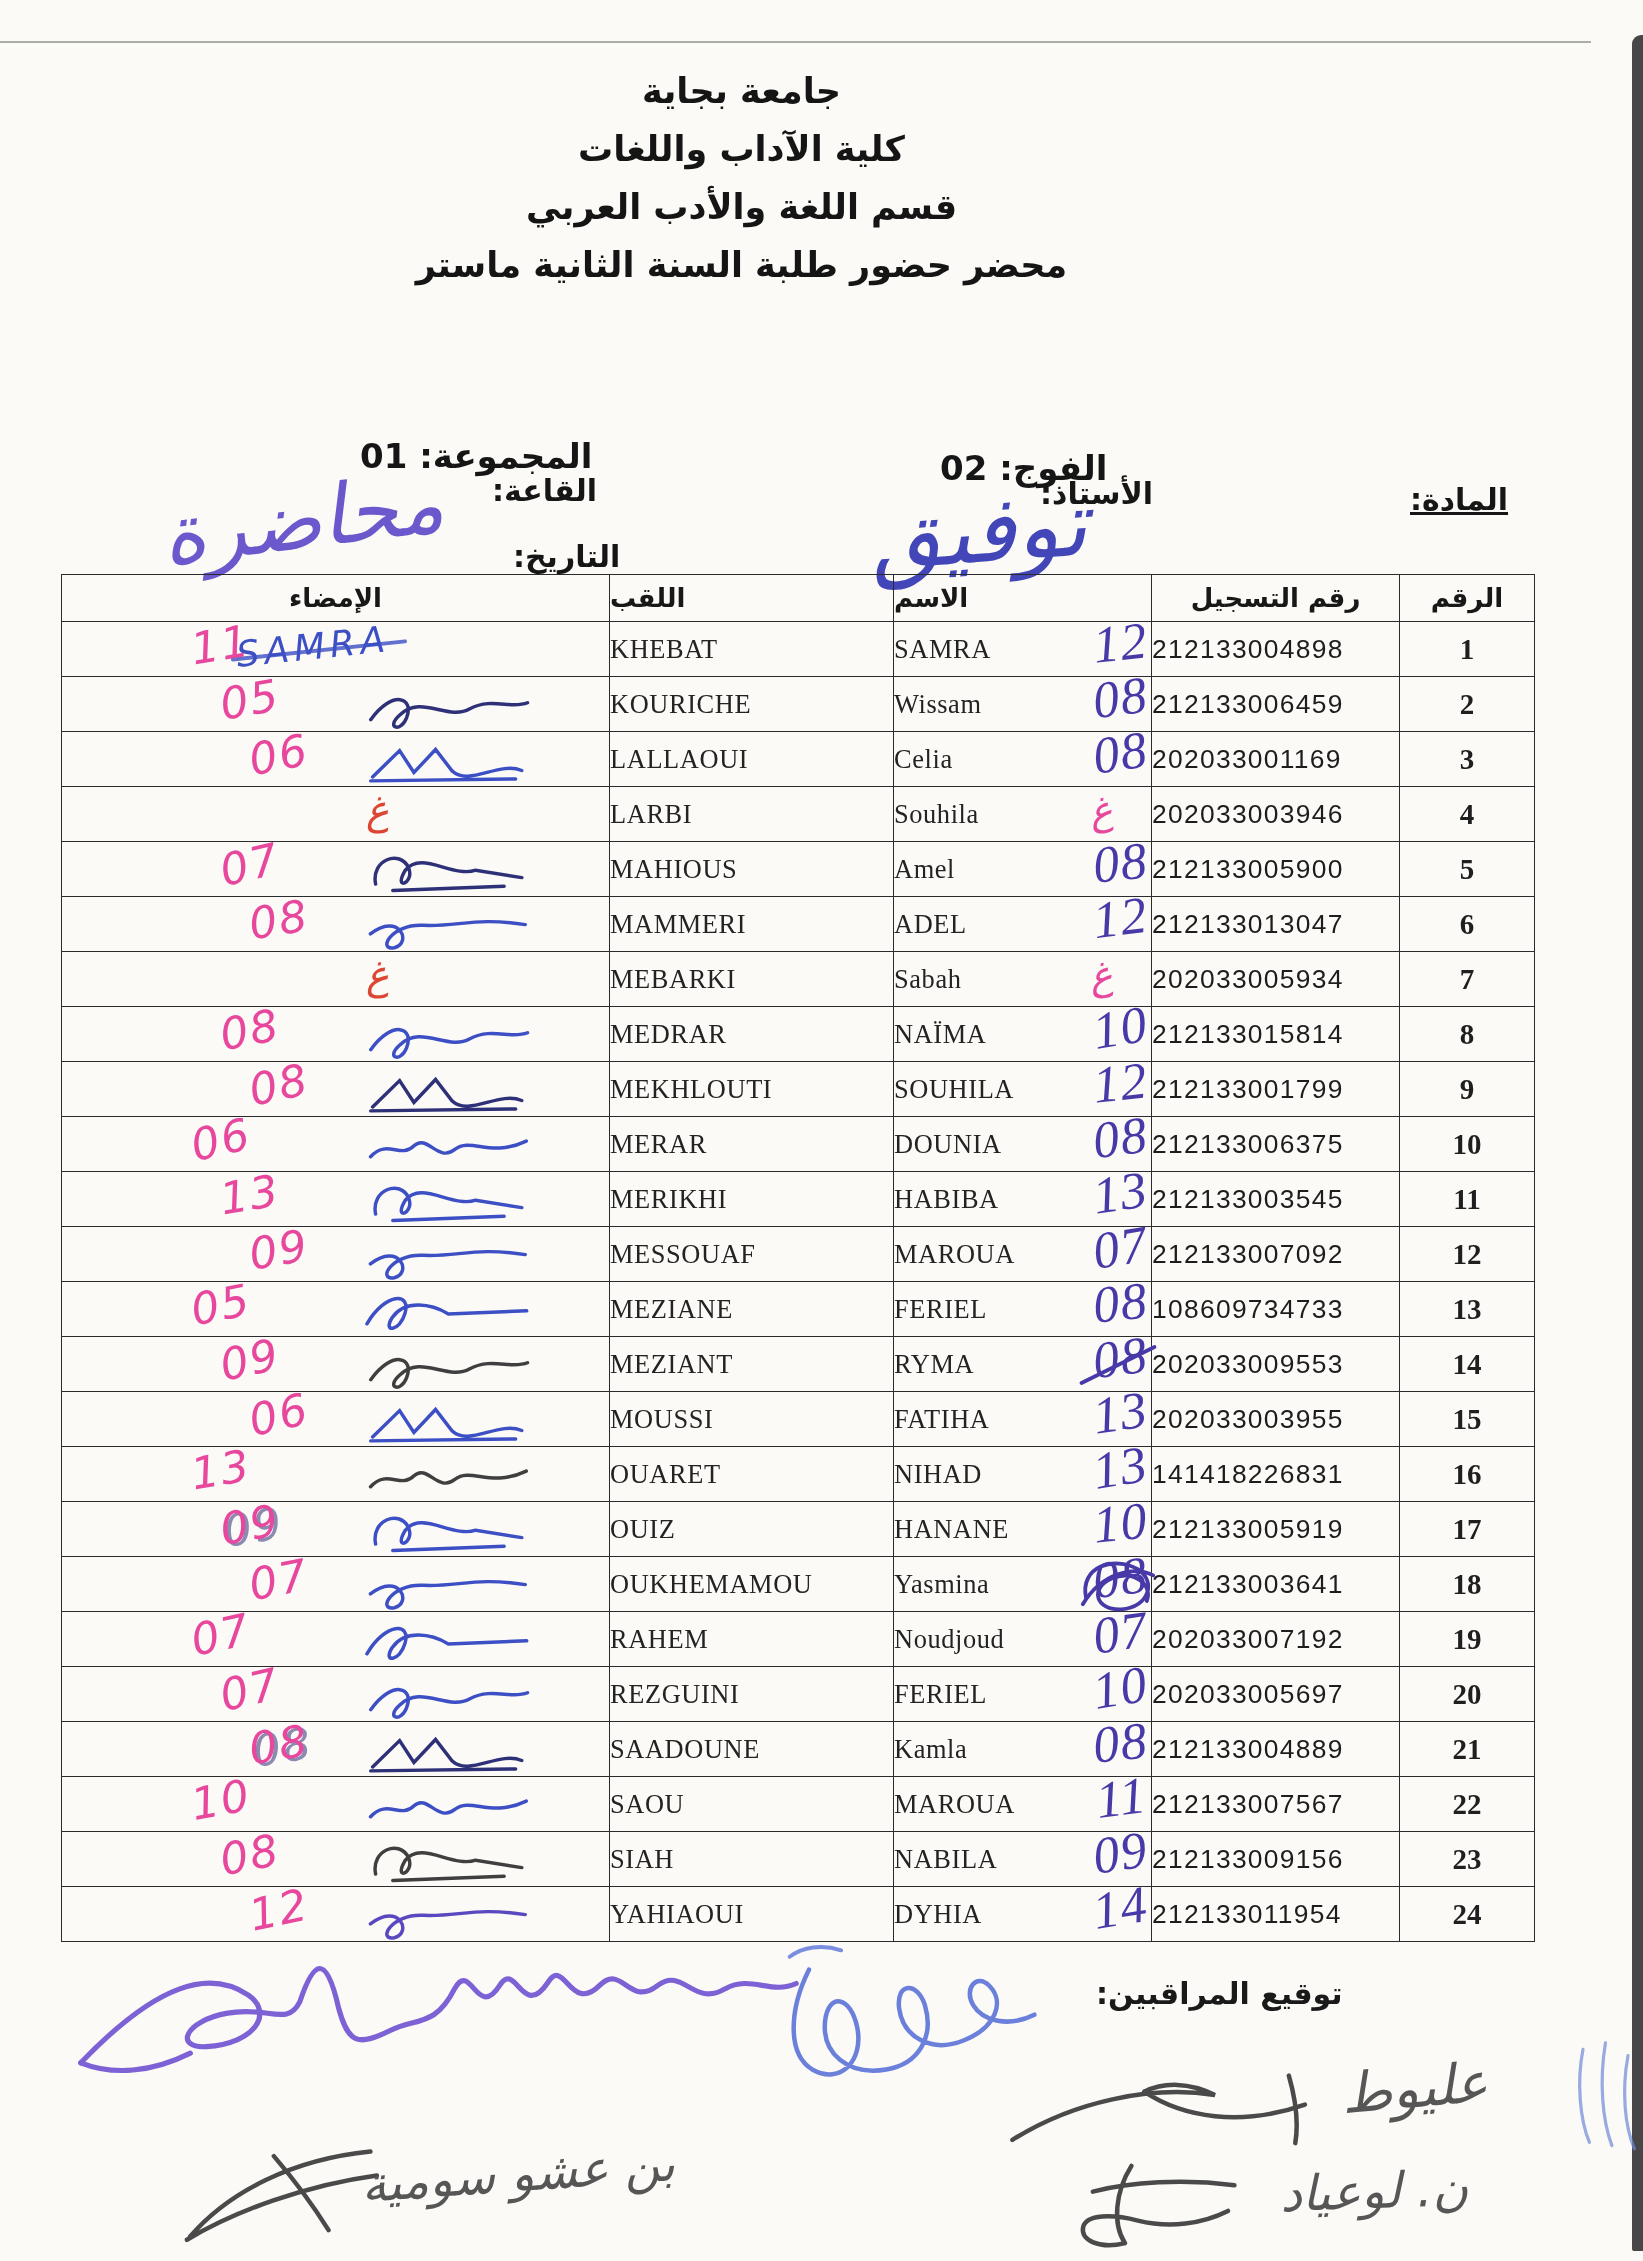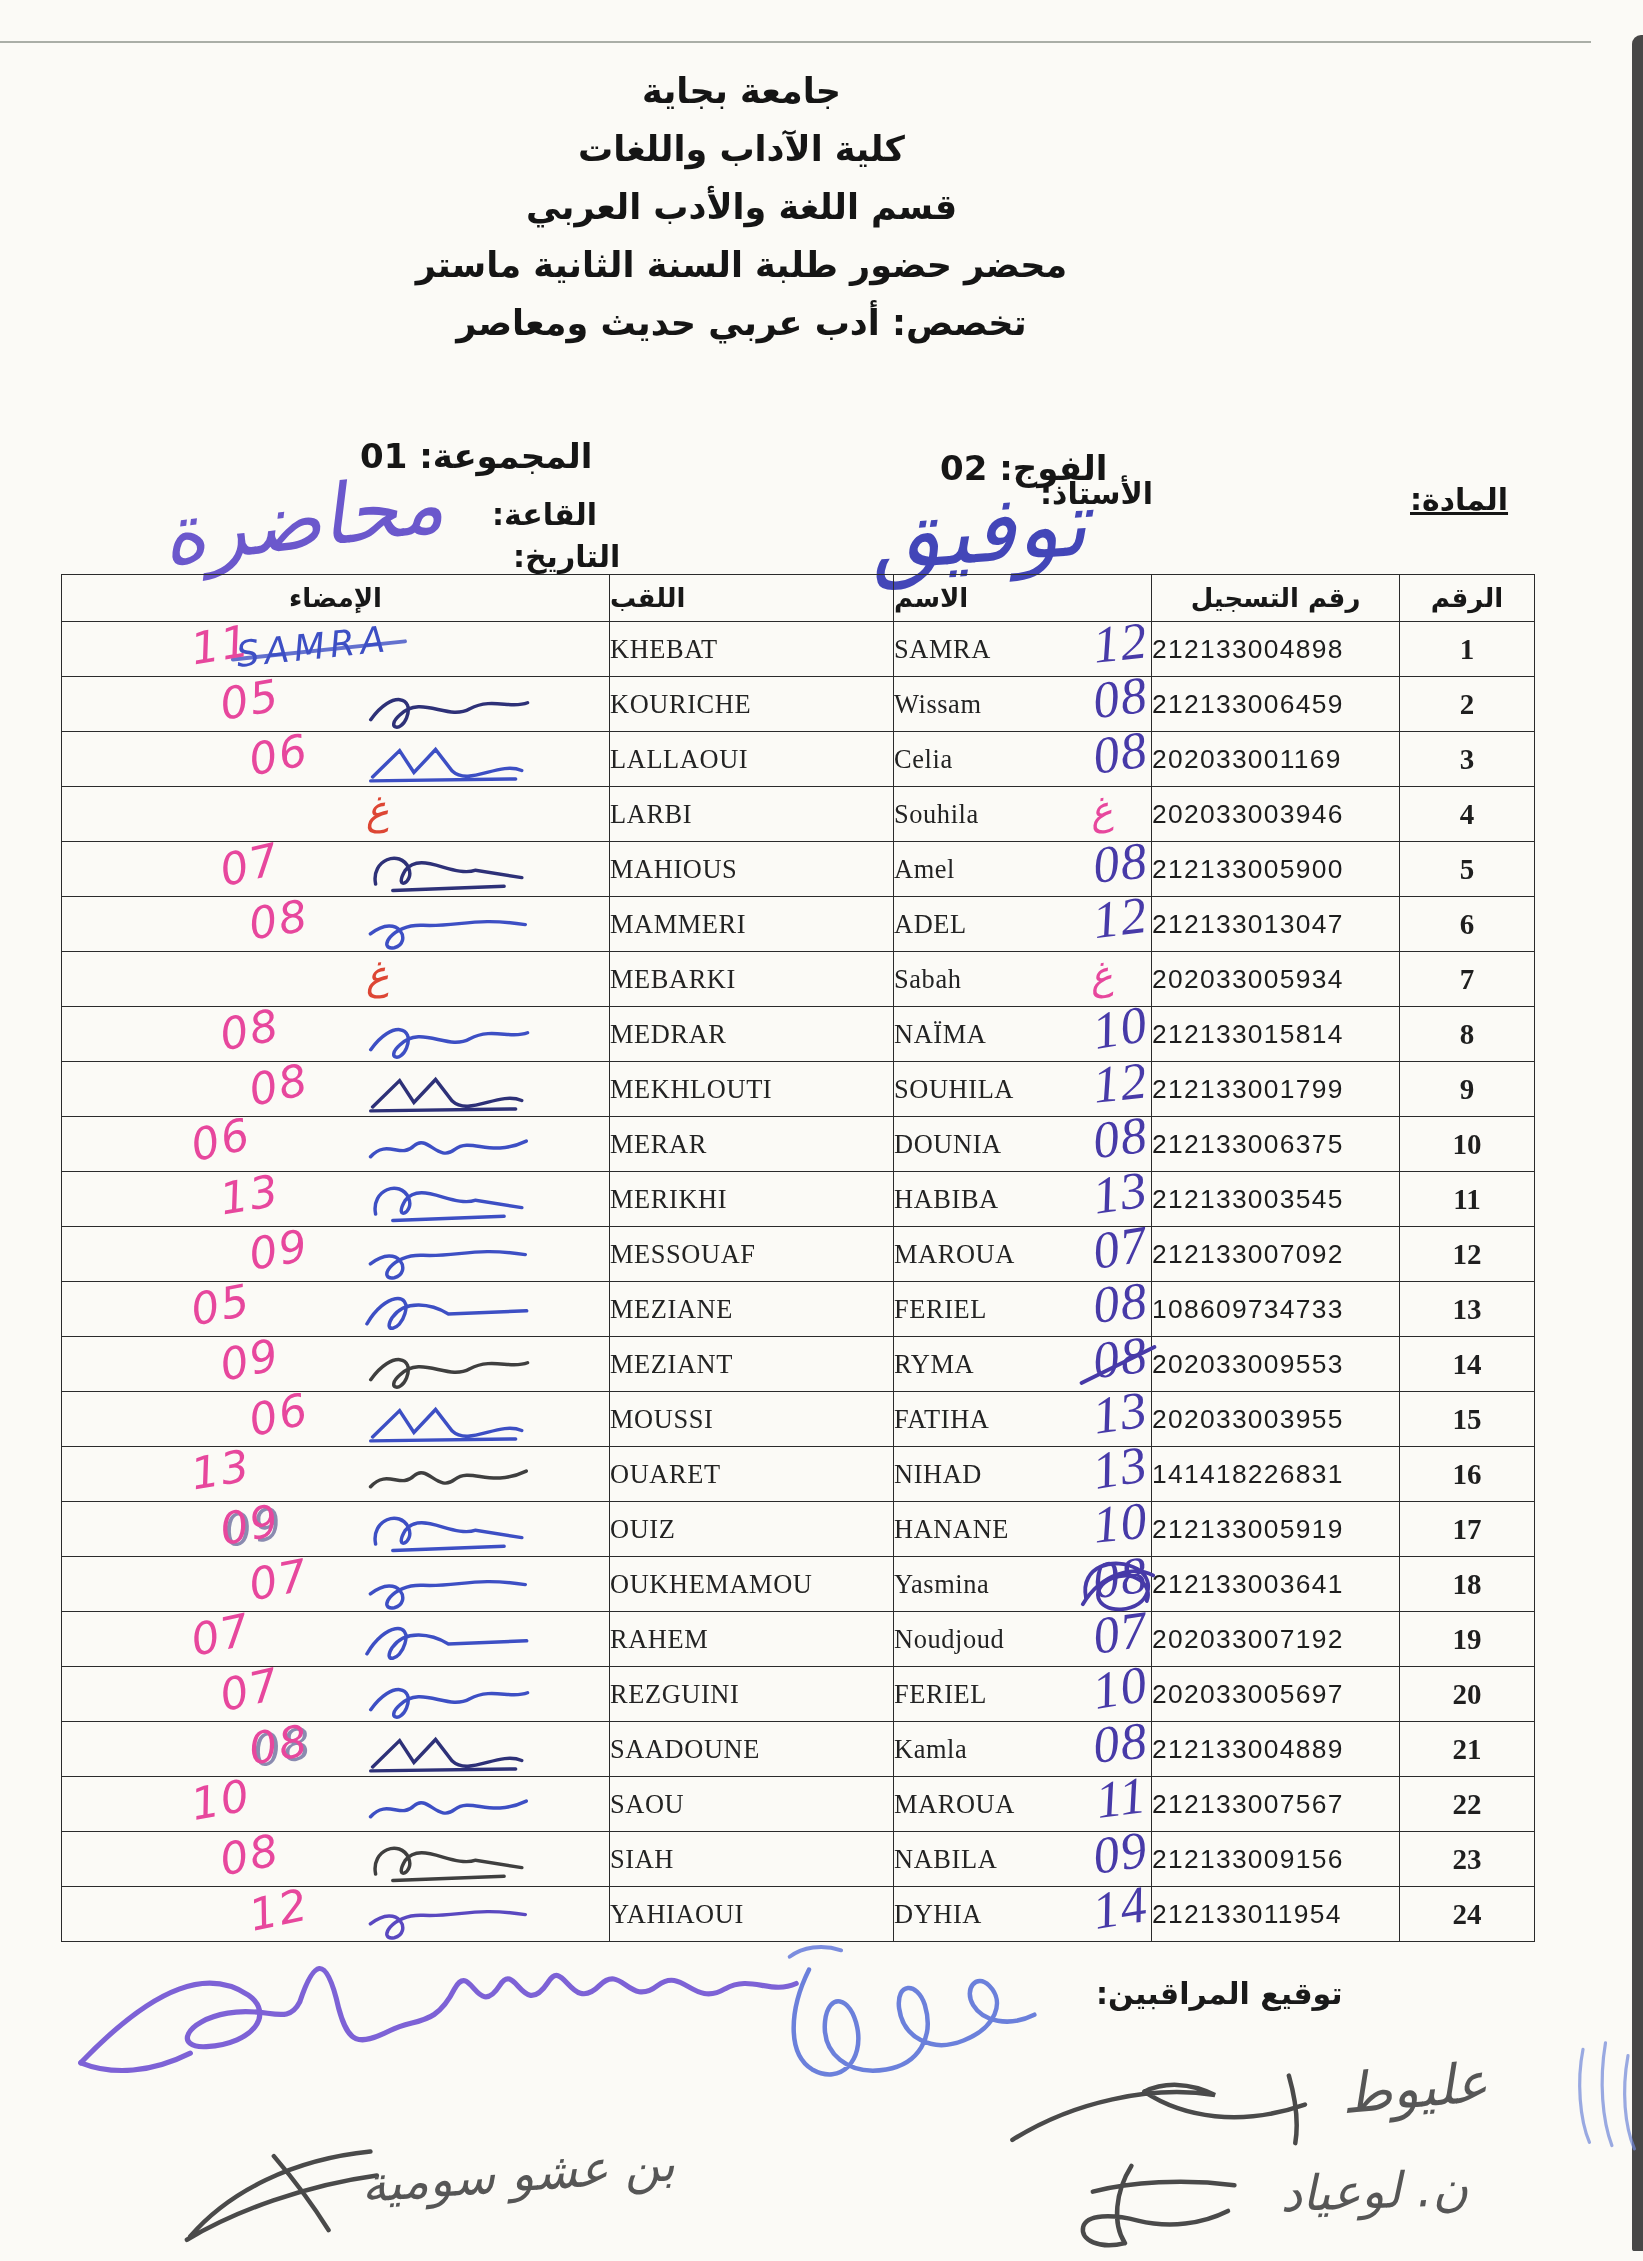--- a/index.html
+++ b/index.html
@@ -57,28 +57,27 @@
 <div class="sheet">
 
   <div class="topline"></div>
   <div class="edgeband"></div>
 
   <div class="hdr">
     <div>جامعة بجاية</div>
     <div>كلية الآداب واللغات</div>
     <div>قسم اللغة والأدب العربي</div>
     <div>محضر حضور طلبة السنة الثانية ماستر</div>
-    <div>تخصص: أدب عربي حديث ومعاصر</div>
   </div>
 
   <div class="lbl" style="left:940px;top:448px;font-size:34px;">الفوج: 02</div>
   <div class="lbl" style="left:360px;top:436px;font-size:34px;">المجموعة: 01</div>
   <div class="lbl u" style="left:1410px;top:482px;font-size:30px;">المادة:</div>
   <div class="lbl" style="left:1040px;top:476px;font-size:30px;">الأستاذ:</div>
-  <div class="lbl" style="left:492px;top:473px;font-size:30px;margin-top:24px;">القاعة:</div>
+  <div class="lbl" style="left:492px;top:473px;font-size:30px;">القاعة:</div>
   <div class="lbl" style="left:513px;top:539px;font-size:30px;">التاريخ:</div>
 
   <div class="hw" style="left:870px;top:478px;font-size:90px;color:#4346b8;transform:rotate(-4deg);font-weight:500;">توفيق</div>
   <div class="hw" style="left:161px;top:471px;font-size:83px;color:#6b58cc;transform:rotate(-7deg);font-weight:500;">محاضرة</div>
 
   <div class="tblwrap">
     <table class="tbl">
       <colgroup>
         <col class="c-sig">
           <col class="c-last">

